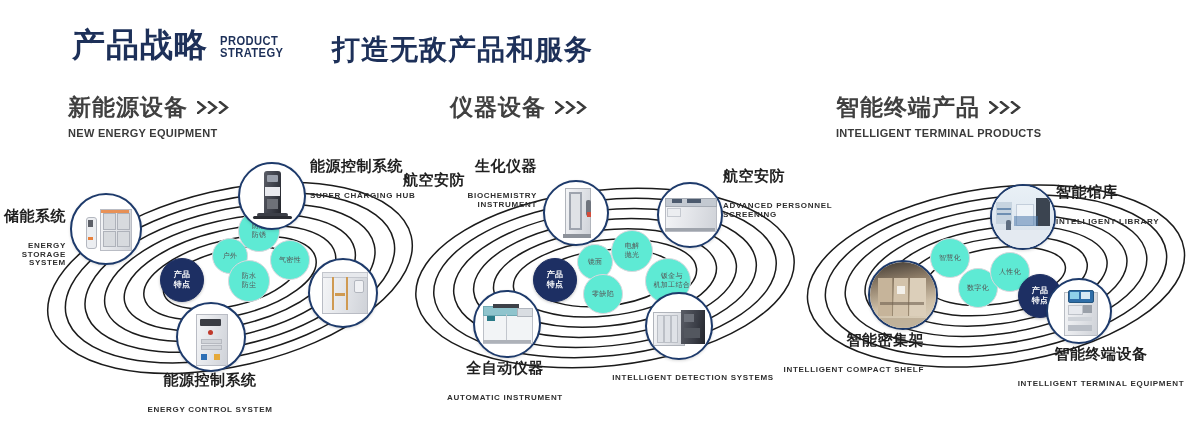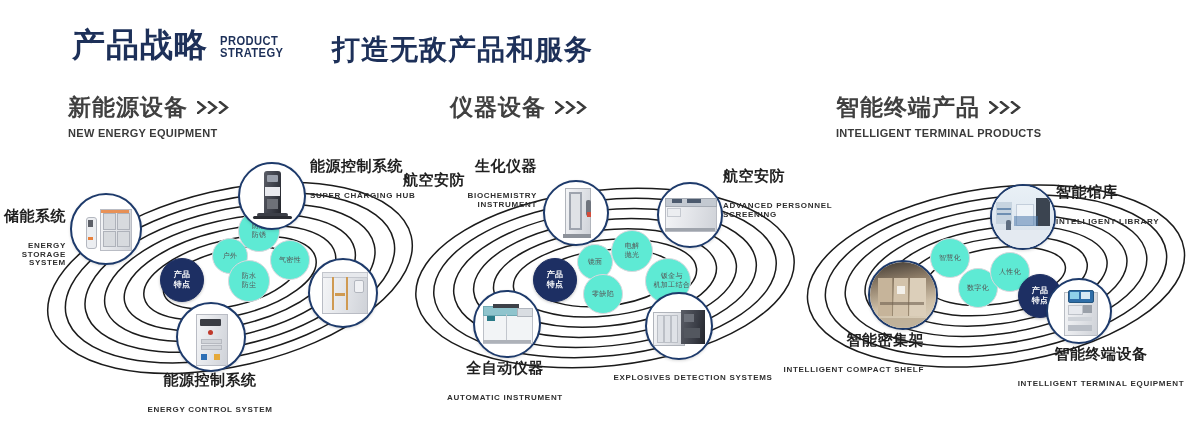--- a/index.html
+++ b/index.html
@@ -339,21 +339,21 @@
         <div class="dev shade" style="left:6px;top:18px;width:30px;height:32px;border:1px solid #b0b4bb;"></div>
         <div class="dev" style="left:10px;top:21px;width:5px;height:26px;background:#dfe2e7;border:1px solid #bcc0c7;"></div>
         <div class="dev" style="left:17px;top:21px;width:5px;height:26px;background:#dfe2e7;border:1px solid #bcc0c7;"></div>
         <div class="dev" style="left:24px;top:21px;width:5px;height:26px;background:#dfe2e7;border:1px solid #bcc0c7;"></div>
         <div class="dev dark" style="left:34px;top:16px;width:24px;height:34px;"></div>
         <div class="dev" style="left:37px;top:20px;width:10px;height:8px;background:#6d717a;"></div>
         <div class="dev" style="left:37px;top:34px;width:16px;height:10px;background:#53575f;"></div>
       </div>
     </div>
     <div class="lbl ac" style="left:188px;top:206px;width:200px;">
-      <div class="en">EXPLOSIVES DETECTION SYSTEMS</div>
+      <div class="en">INTELLIGENT DETECTION SYSTEMS</div>
     </div>
   </div>
 
   <div class="cluster" style="left:800px;top:150px;">
     <svg class="rings" viewBox="0 0 400 260">
       <g fill="none" stroke="#1b1b1b" stroke-width="1.5">
         <ellipse cx="196" cy="126" rx="70" ry="28" transform="rotate(-8 196 126)"></ellipse>
         <ellipse cx="196" cy="126" rx="92" ry="38" transform="rotate(-8 196 126)"></ellipse>
         <ellipse cx="196" cy="126" rx="112" ry="48" transform="rotate(-8 196 126)"></ellipse>
         <ellipse cx="196" cy="126" rx="132" ry="58" transform="rotate(-8 196 126)"></ellipse>

